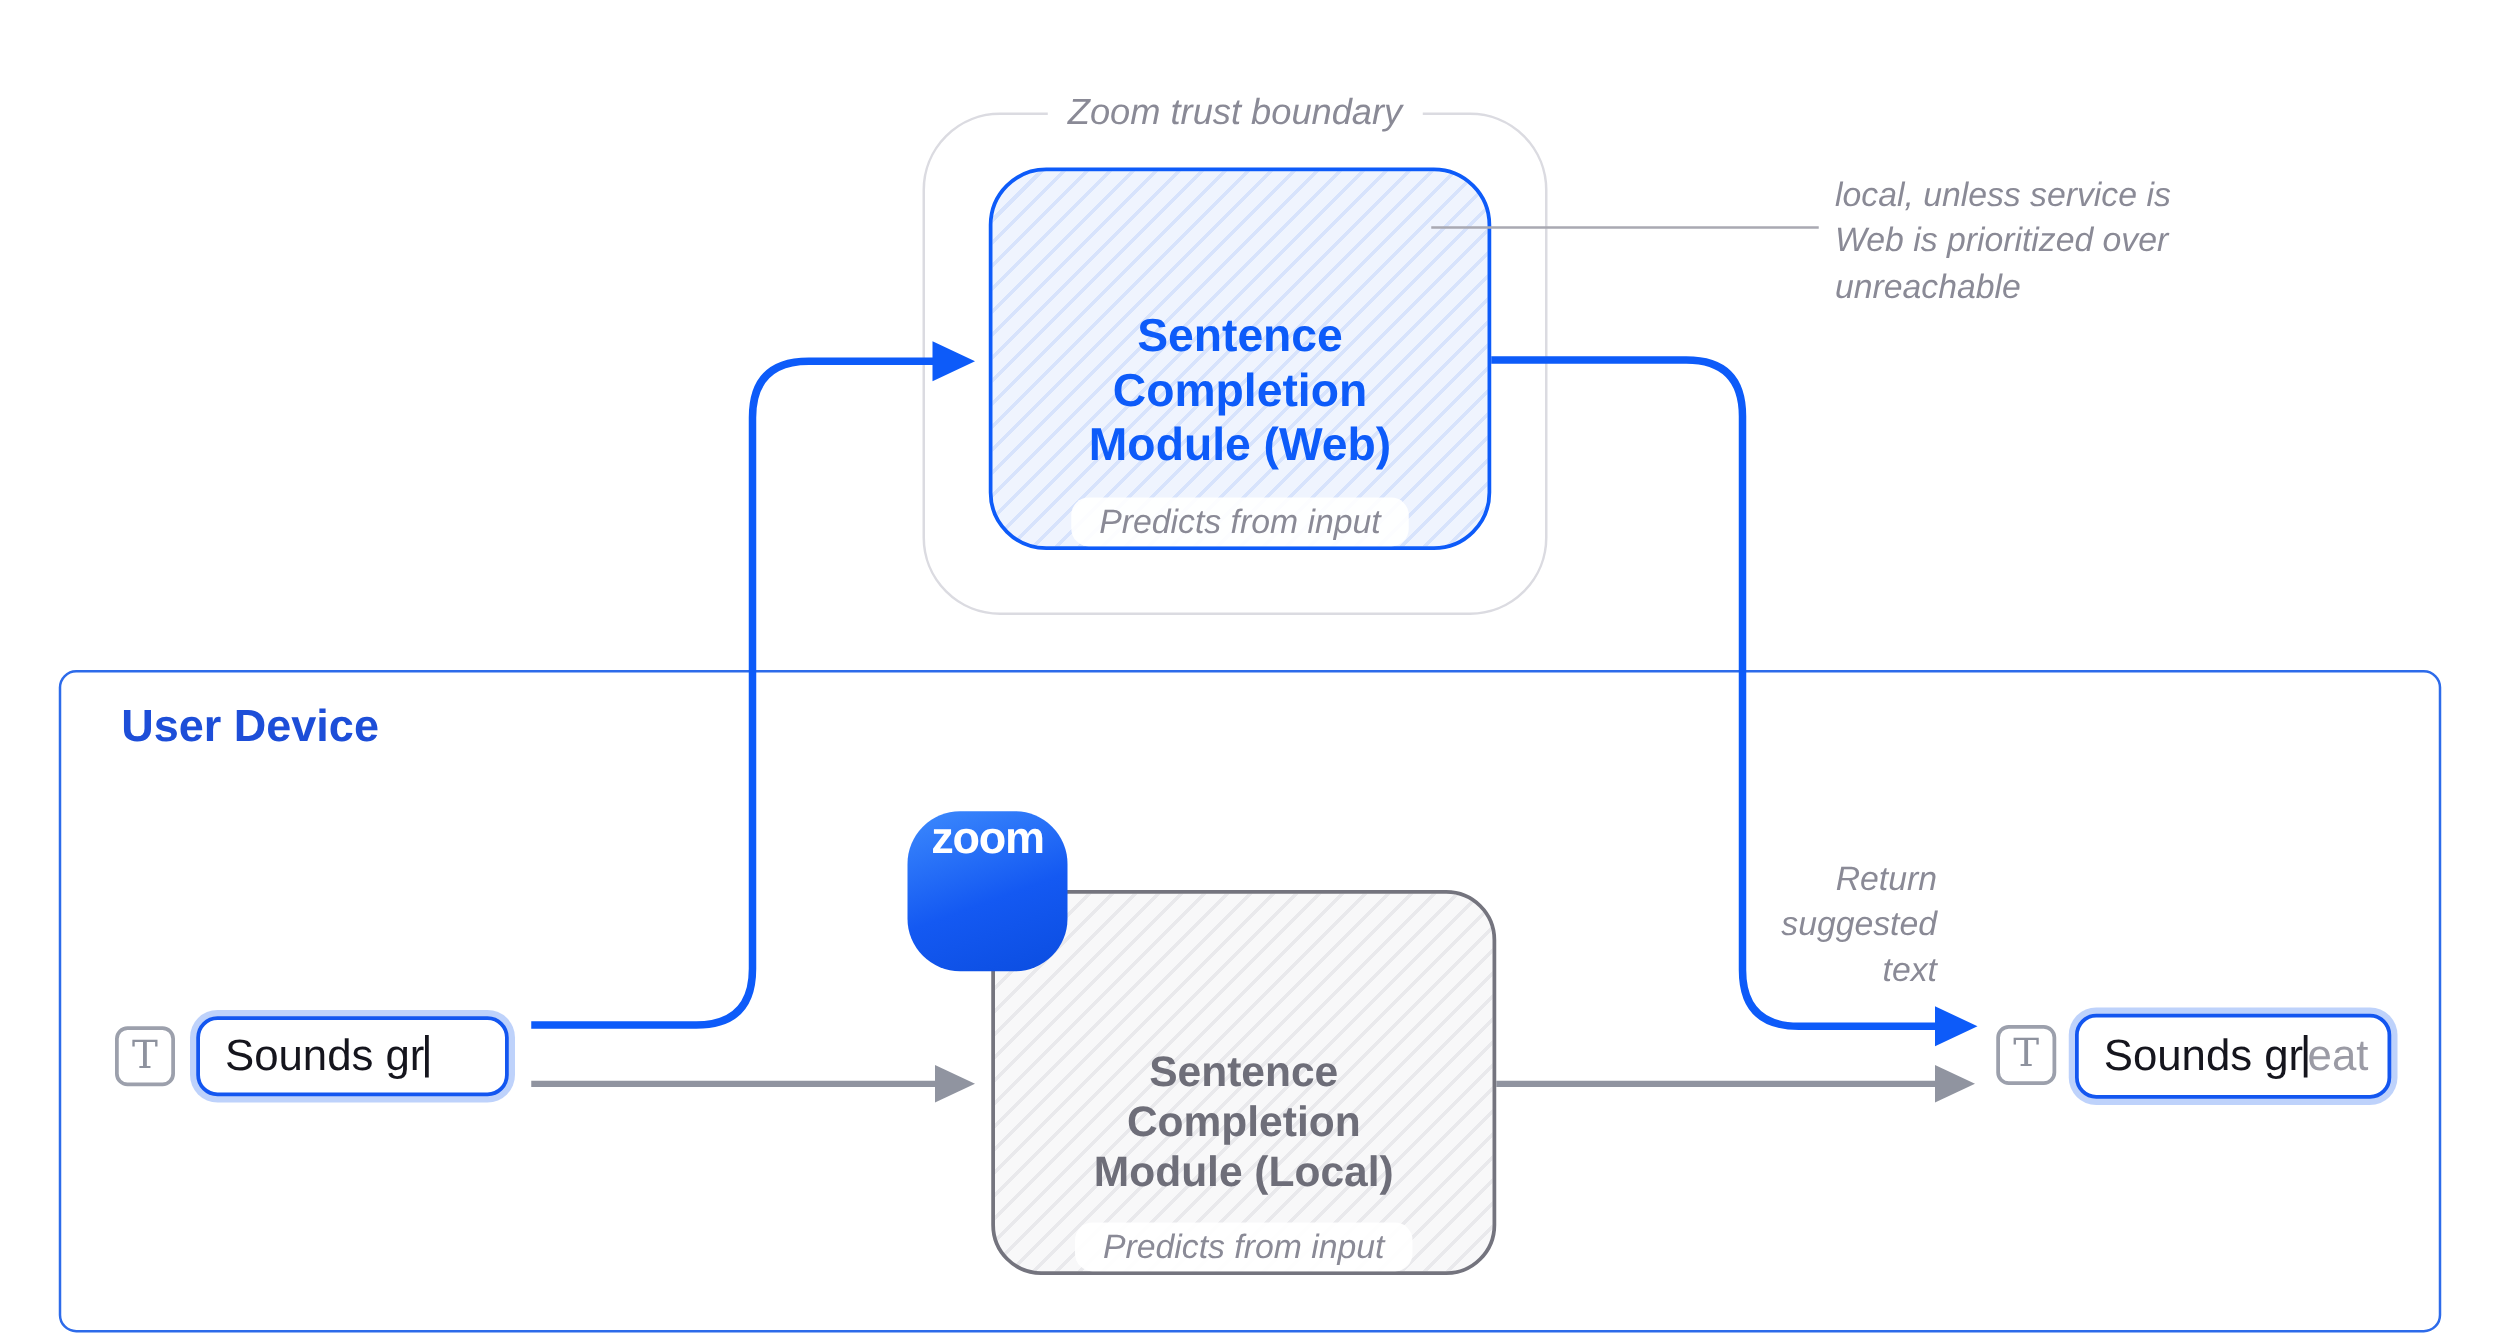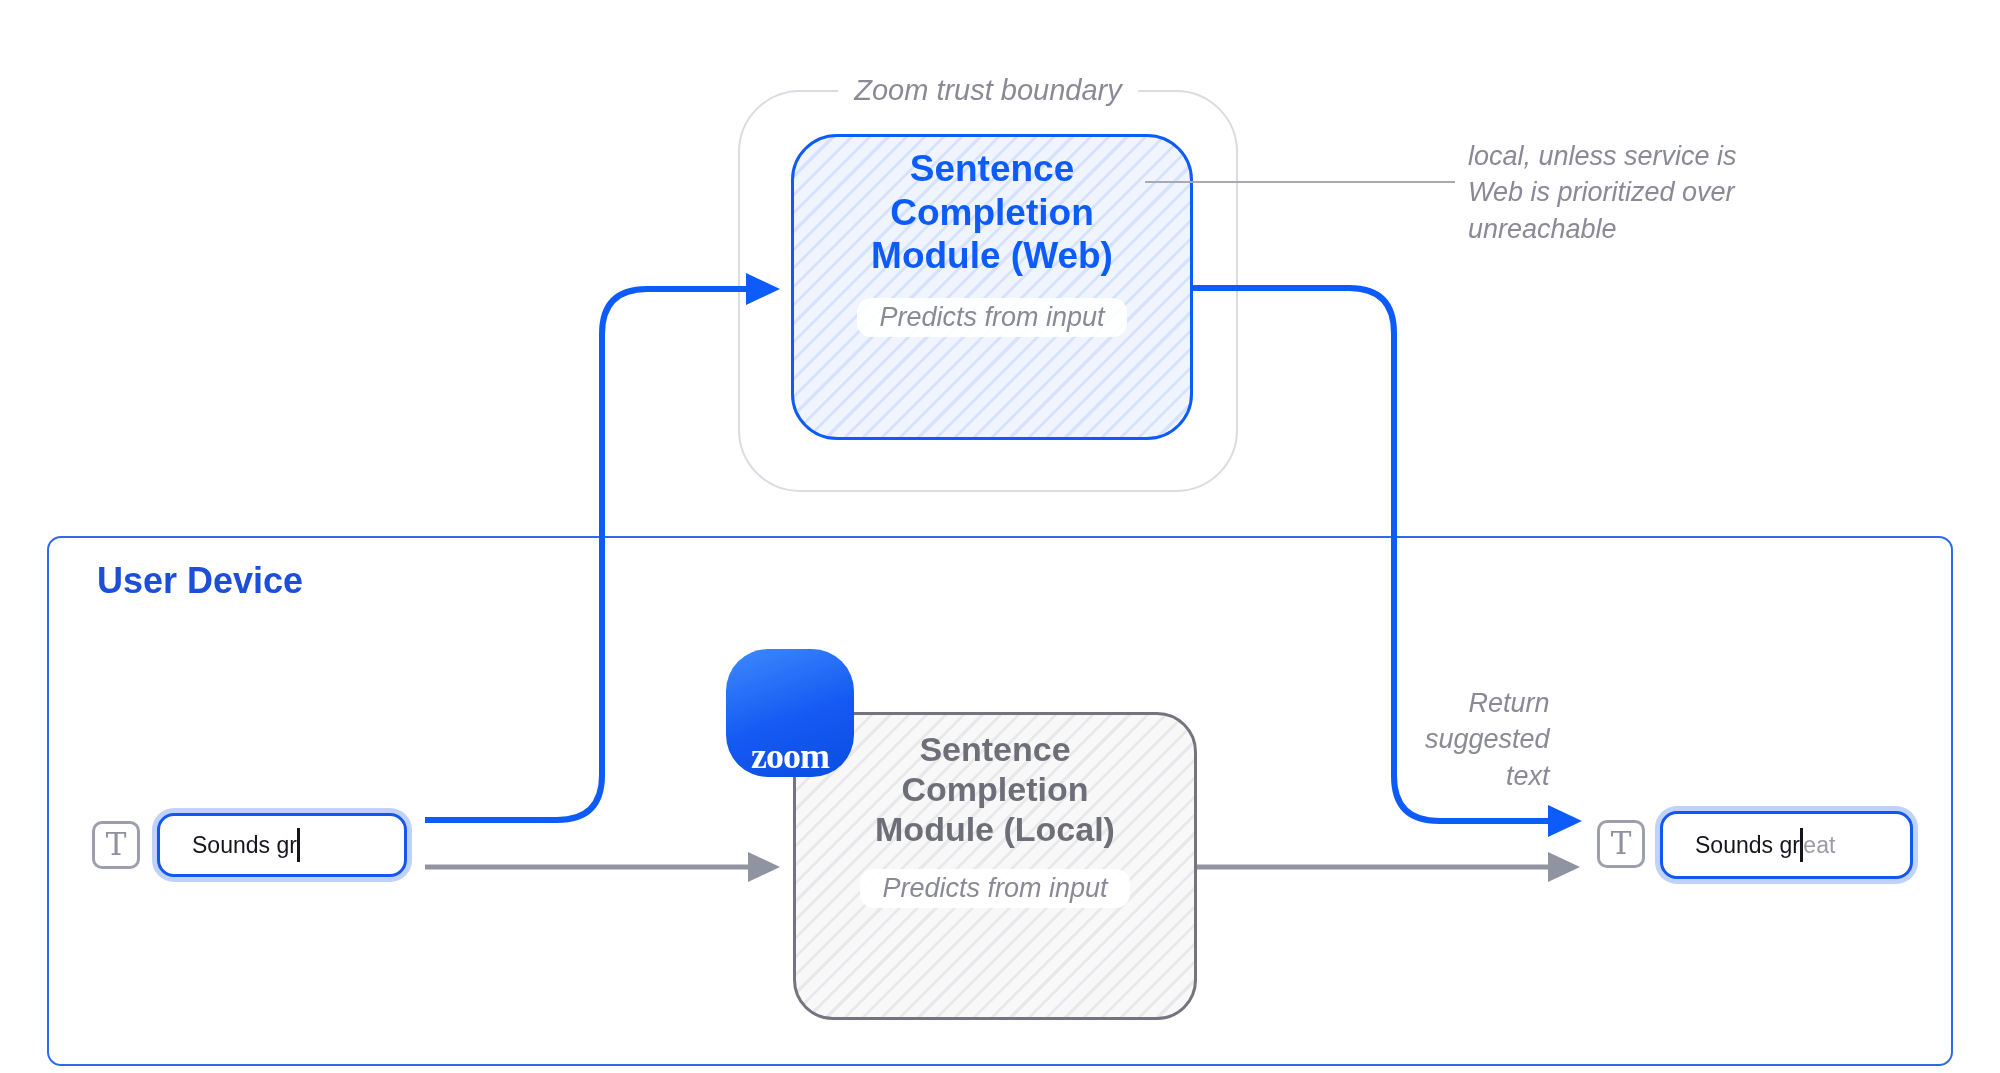--- a/index.html
+++ b/index.html
@@ -12,39 +12,39 @@
 
   
   .trust-boundary { position: absolute; left: 738px; top: 48px; width: 500px; height: 402px;
     border: 2px solid #dbdbe1; border-radius: 62px; z-index: 2; }
   .trust-boundary-label { position: absolute; top: -18px; left: 50%; transform: translateX(-50%);
     background: #fff; padding: 0 16px; white-space: nowrap;
     font-style: italic; font-size: 29px; color: #8a8a96; }
 
   
   .module { position: absolute; display: flex; flex-direction: column; align-items: center;
-    justify-content: flex-start; z-index: 3; }
+    justify-content: flex-end; z-index: 3; }
   .module-web { left: 791px; top: 92px; width: 402px; height: 306px;
     border: 3px solid #0d5bf9; border-radius: 46px;
     background: repeating-linear-gradient(135deg, #d7e3fc 0 3px, #eff4fe 3px 13px); }
   .module-local { left: 793px; top: 670px; width: 404px; height: 308px;
     border: 3px solid #74747e; border-radius: 40px;
     background: repeating-linear-gradient(135deg, #e9e9ec 0 3px, #f8f8f9 3px 13px); }
   .module-title { text-align: center; line-height: 1.18; }
   .module-web .module-title { font-size: 37px; font-weight: bold; color: #0d5bf9; margin-top: 10px; }
   .module-local .module-title { font-size: 34px; font-weight: 600; color: #6e6e79; margin-top: 14px; }
   .module-title span { display: block; }
   .module-pill { margin-top: 20px; background: rgba(255,255,255,0.92); border-radius: 14px;
     padding: 4px 22px; font-style: italic; font-size: 27px; color: #8a8a96; white-space: nowrap; }
 
   
   .zoom-logo { position: absolute; left: 726px; top: 607px; width: 128px; height: 128px;
     border-radius: 42px; z-index: 4;
     background: linear-gradient(160deg, #3d8afd 0%, #1459f2 55%, #0b4de0 100%);
-    display: flex; align-items: flex-end; justify-content: center; font-family: Liberation Serif, serif; }
+    display: flex; align-items: flex-start; justify-content: center; }
   .zoom-logo span { color: #fff; font-size: 36px; font-weight: bold; letter-spacing: -1px; }
 
   
   .user-device { position: absolute; left: 47px; top: 494px; width: 1906px; height: 530px;
     border: 2px solid #2d6bea; border-radius: 14px; z-index: 1; }
   .user-device-label { position: absolute; left: 48px; top: 22px;
     font-size: 36px; font-weight: bold; color: #1d4ed8; }
 
   
   .annotation { position: absolute; font-style: italic; font-size: 27px; color: #8a8a96;
@@ -56,22 +56,22 @@
   
   .t-icon { position: absolute; width: 48px; height: 48px; border: 3px solid #9ca0ac;
     border-radius: 10px; display: flex; align-items: center; justify-content: center; z-index: 6; }
   .t-icon span { font-family: "DejaVu Serif", serif; font-size: 31px; color: #8e929e;
     line-height: 1; margin-top: -2px; }
   .t-icon-left { left: 92px; top: 779px; }
   .t-icon-right { left: 1597px; top: 778px; }
 
   .text-input { position: absolute; background: #fff; border: 3px solid #1356f0;
     border-radius: 17px; box-shadow: 0 0 0 5px rgba(137,173,248,0.55);
-    display: flex; align-items: center; padding-left: 32px; z-index: 6;
-    font-size: 23px; color: #15151d; white-space: nowrap; }
+    display: flex; align-items: center; padding-left: 20px; z-index: 6;
+    font-size: 35px; color: #15151d; white-space: nowrap; }
   .text-input-left { left: 157px; top: 771px; width: 250px; height: 64px; }
   .text-input-right { left: 1660px; top: 769px; width: 253px; height: 68px; }
   .caret { display: inline-block; width: 2.5px; height: 34px; background: #15151d;
     margin: 0 0.5px; vertical-align: middle; }
   .suggested { color: #9b9ba5; }
 </style>
 </head>
 <body>
 
 <div class="stage">

